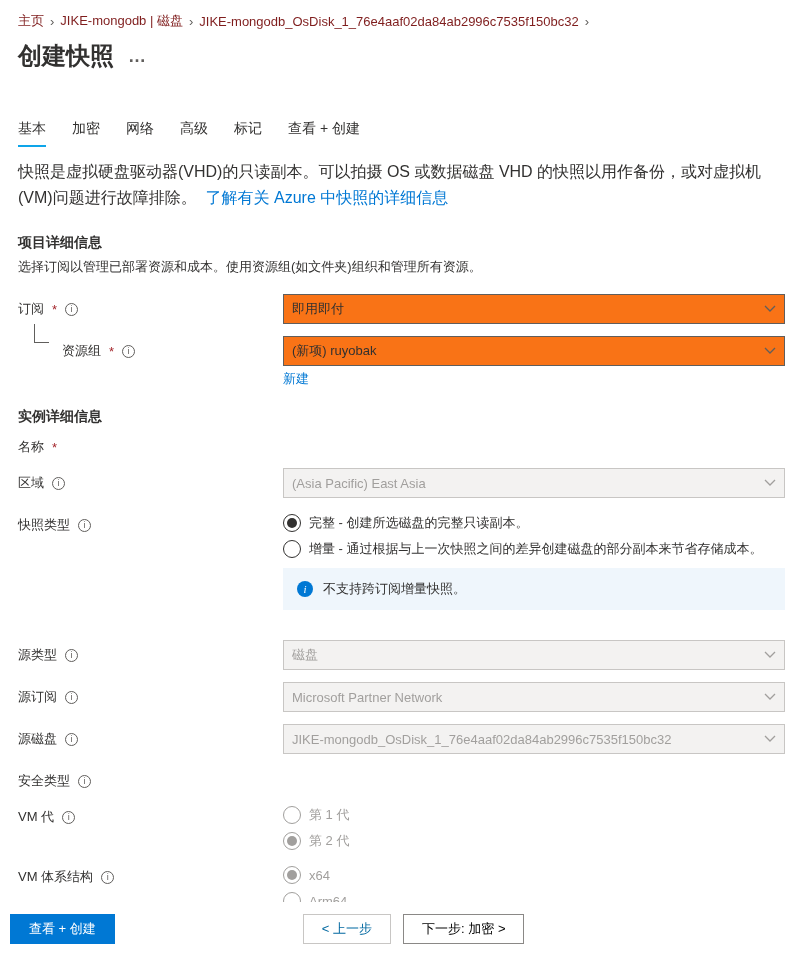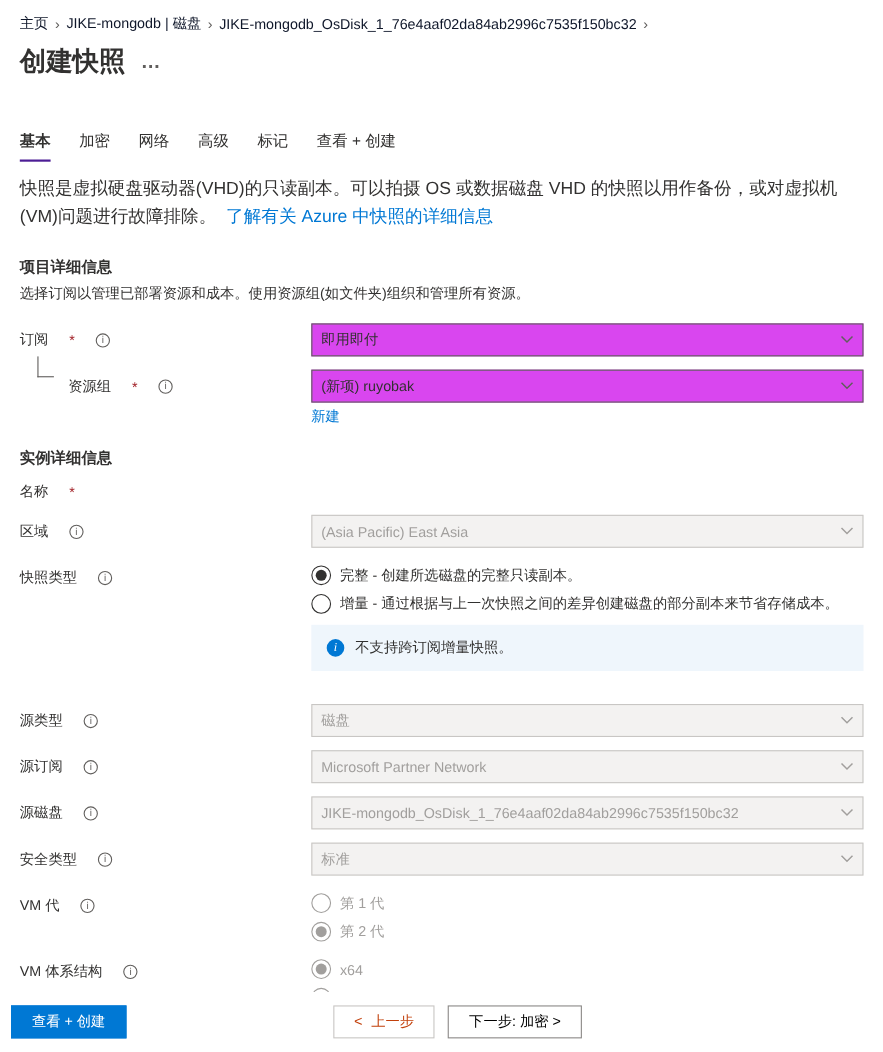--- a/index.html
+++ b/index.html
@@ -5,66 +5,66 @@
     * { box-sizing: border-box; margin: 0; padding: 0; }
     body {
       font-family: "Segoe UI", -apple-system, sans-serif;
       font-size: 13px;
       color: #323130;
       background: #fff;
       padding: 12px 18px 80px 18px;
       width: 803px;
     }
     .breadcrumb { display: flex; align-items: center; gap: 6px; margin-bottom: 10px; font-size: 13px; }
-    .breadcrumb a { color: #0f172a; text-decoration: none; cursor: pointer; }
+    .breadcrumb a { color: #7f1d1d; text-decoration: none; cursor: pointer; }
     .chev { color: #605e5c; }
     h1.title { font-size: 24px; font-weight: 600; margin-bottom: 44px; display:flex; align-items:center; gap:14px;}
     .title .dots { color:#605e5c; font-size:18px; letter-spacing:2px; cursor:pointer;}
     .tabs { display:flex; gap:26px; border-bottom:none; margin-bottom:12px; font-size:14px;}
     .tab { padding:4px 0 7px 0; cursor:pointer; color:#323130; }
-    .tab.active { border-bottom: 2px solid #4c1d95; font-weight:700; }
+    .tab.active { border-bottom: 2px solid #0ea5e9; font-weight:400; }
     .intro { font-size:16px; line-height:1.6; color:#323130; margin-bottom:24px;}
     .intro a { color:#0078d4; text-decoration:none; cursor:pointer;}
     h3.section { font-size:14px; font-weight:600; margin-bottom:6px; margin-top:20px;font-family:Liberation Mono, monospace;}
     .section-desc { font-size:13px; margin-bottom:18px; color:#323130;}
     .form-row { display:flex; align-items:flex-start; margin-bottom:12px; }
-    .form-label { width:265px; flex-shrink:0; display:flex; align-items:center; gap:19px; font-size:13px; padding-top:6px; position:relative;text-align:center;}
+    .form-label { width:265px; flex-shrink:0; display:flex; align-items:center; gap:8px; font-size:13px; padding-top:6px; position:relative;text-align:center;}
     .form-label.indent { padding-left:44px; }
     .form-label.indent::before {
       content:""; position:absolute; left:16px; top:-12px; width:14px; height:18px;
       border-left:1px solid #605e5c; border-bottom:1px solid #605e5c;
     }
     .req { color:#a4262c; }
     .info-icon { display:inline-flex; width:13px; height:13px; border:1px solid #605e5c; border-radius:50%; font-size:9px; align-items:center; justify-content:center; color:#605e5c; cursor:default;}
     .form-control-wrap { flex:1; }
     .select-box, .text-box {
       width:100%; height:30px; border:1px solid #605e5c; font-size:13px;
       padding:0 30px 0 8px; display:flex; align-items:center; position:relative; cursor:pointer;
-      background:#d946ef; color:#323130;
+      background:#f97316; color:#323130;
     }
     .select-box.disabled { background:#f3f2f1; color:#a19f9d; border-color:#c8c6c4; cursor:default;}
     .select-box .caret { position:absolute; right:8px; top:8px; }
     .caret svg { width:12px; height:12px; }
     .text-box { cursor:text; }
     .text-box.valid { border-color:#107c10; }
     .text-box .check { position:absolute; right:8px; top:7px; color:#107c10; }
     .link-small { color:#0078d4; font-size:13px; text-decoration:none; cursor:pointer; display:inline-block; margin-top:4px;}
     .radio-group { display:flex; flex-direction:column; gap:8px; padding-top:4px;}
     .radio-item { display:flex; align-items:center; gap:8px; font-size:13px; cursor:pointer;}
     .radio-item.disabled { color:#a19f9d; cursor:default;}
     .radio-outer { width:18px; height:18px; border:1px solid #323130; border-radius:50%; display:flex; align-items:center; justify-content:center; flex-shrink:0;}
     .radio-item.disabled .radio-outer { border-color:#a19f9d;}
     .radio-inner { width:10px; height:10px; border-radius:50%; background:#323130;}
     .radio-item.disabled .radio-inner { background:#a19f9d;}
     .info-banner { background:#eff6fc; padding:12px 14px; display:flex; align-items:center; gap:10px; font-size:13px; margin-top:10px; margin-bottom:18px;}
     .info-banner .i-badge { width:16px; height:16px; border-radius:50%; background:#0078d4; color:#fff; display:flex; align-items:center; justify-content:center; font-size:11px; font-style:italic; font-family:serif;}
     .footer-bar { position:fixed; left:0; bottom:0; width:803px; background:#fff; padding:12px 10px; display:flex; gap:12px; }
     .btn { height:30px; padding:0 18px; font-size:13px; border:1px solid #8a8886; background:#fff; cursor:pointer; display:inline-flex; align-items:center;}
     .btn.primary { background:#0078d4; color:#fff; border-color:#0078d4;}
-    .btn.disabled { color:#c2410c; border-color:#c8c6c4; cursor:default;font-family:Liberation Mono, monospace;}
+    .btn.disabled { color:#0369a1; border-color:#c8c6c4; cursor:default;}
     .spacer-push { margin-left:176px;}
   </style>
 </head>
 <body>
 
 <div class="breadcrumb">
   <a>主页</a>
   <span class="chev">›</span>
   <a>JIKE-mongodb | 磁盘</a>
   <span class="chev">›</span>
@@ -231,30 +231,20 @@
       </span>
     </div>
   </div>
 </div>
 
 <div class="form-row">
   <div class="form-label">
     <span>安全类型</span>
     <span class="info-icon">i</span>
   </div>
-  <div class="form-control-wrap">
-    <div class="select-box disabled">
-      <span>标准</span>
-      <span class="caret">
-        <svg viewBox="0 0 12 12">
-            <path d="M1 3 L6 8 L11 3" fill="none" stroke="#a19f9d" stroke-width="1.3"></path>
-          </svg>
-      </span>
-    </div>
-  </div>
 </div>
 
 <div class="form-row">
   <div class="form-label">
     <span>VM 代</span>
     <span class="info-icon">i</span>
   </div>
   <div class="form-control-wrap">
     <div class="radio-group">
       <div class="radio-item disabled">

